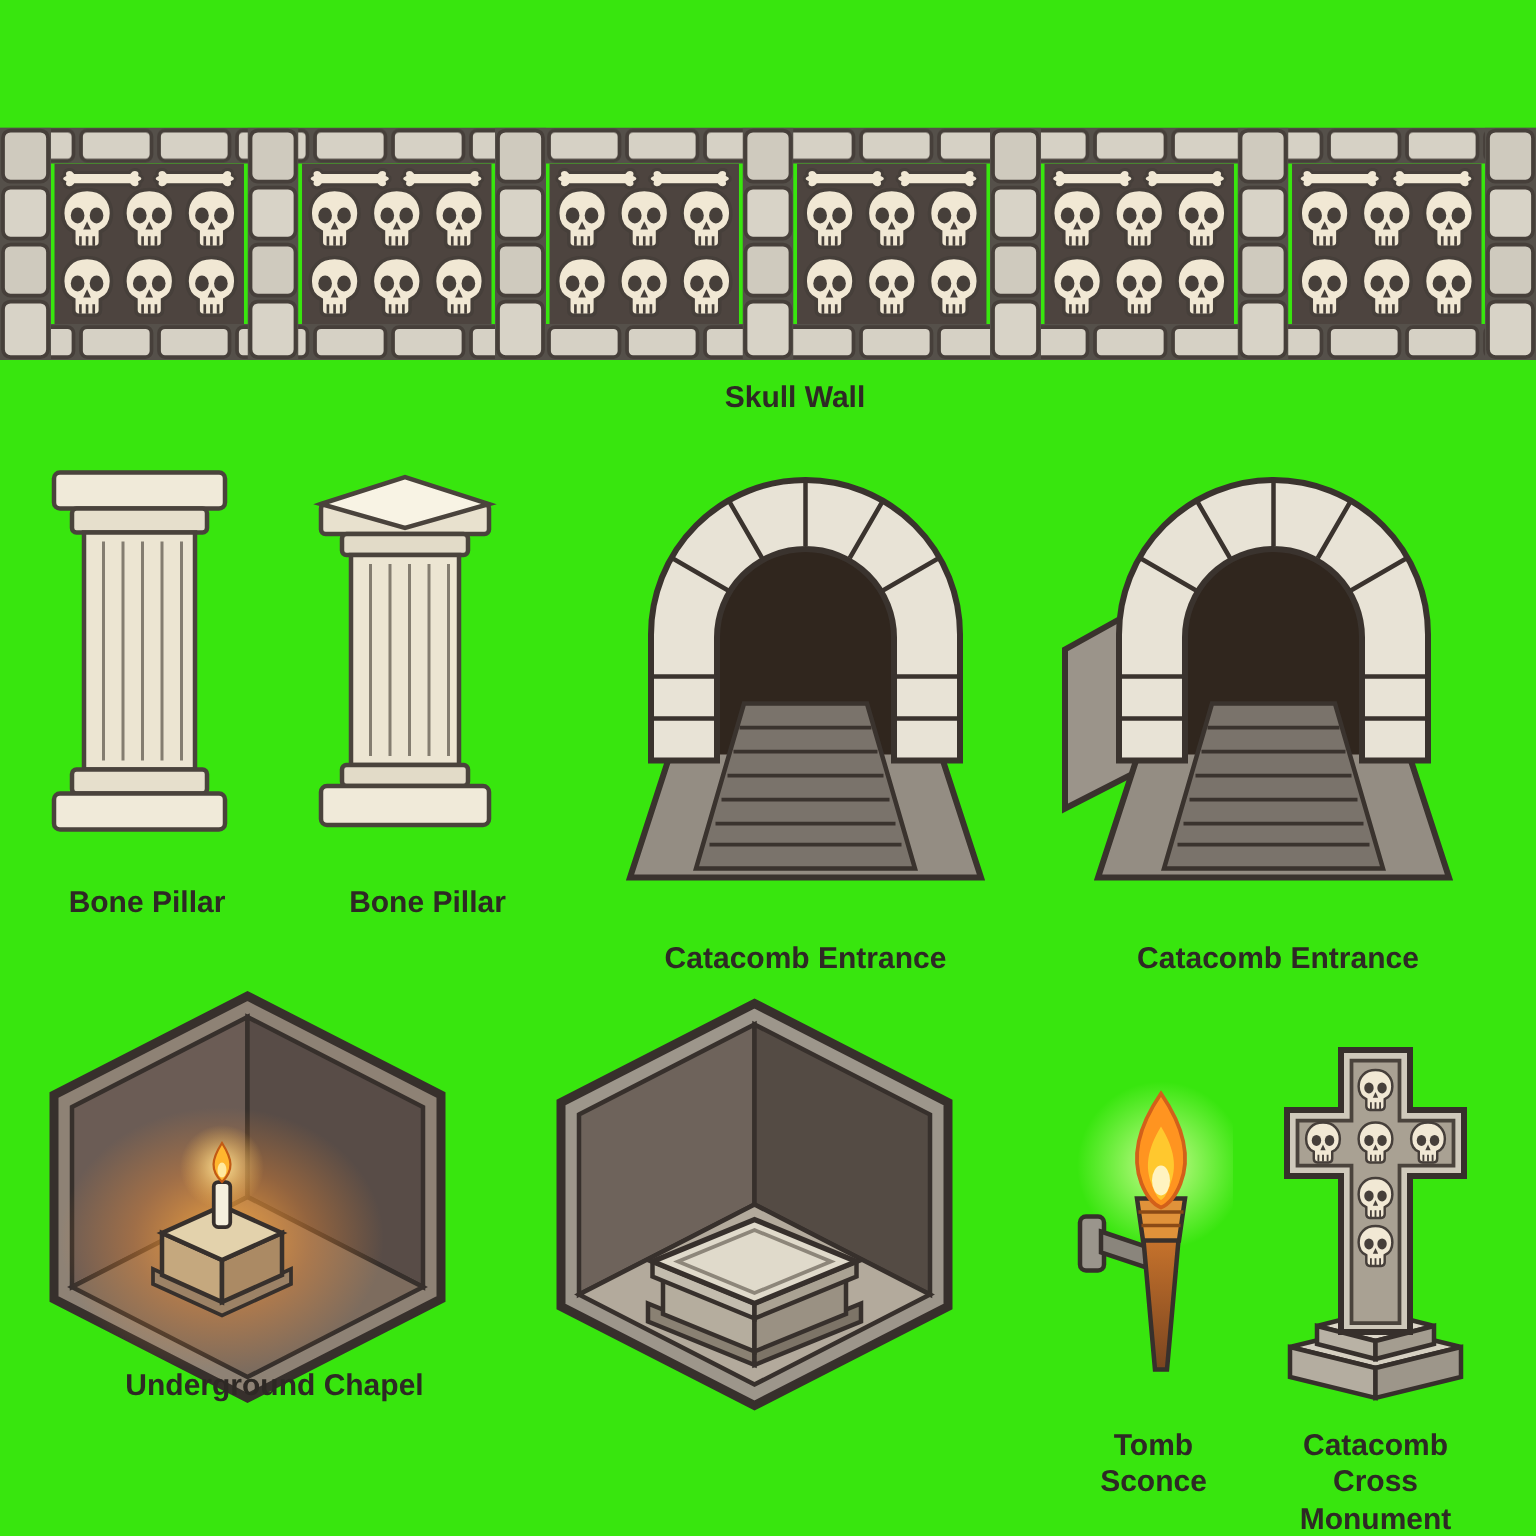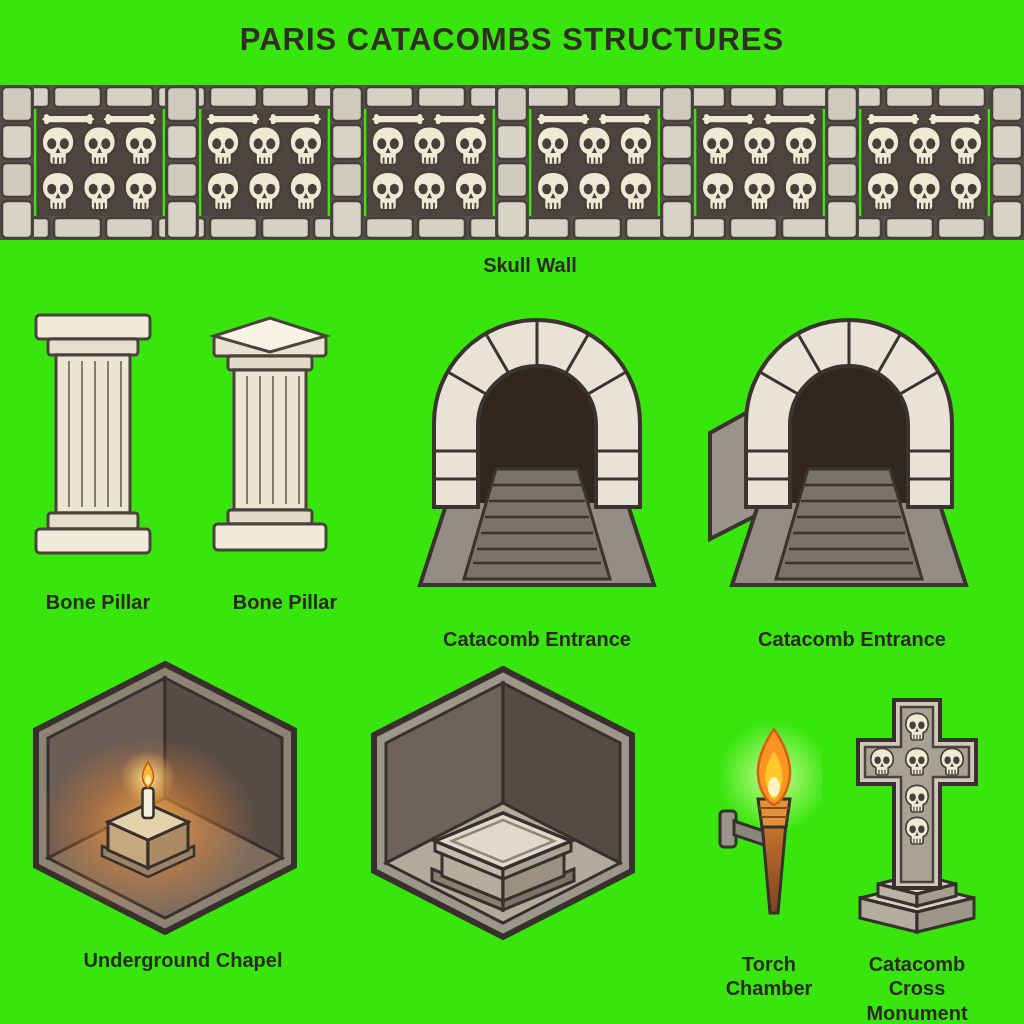--- a/index.html
+++ b/index.html
@@ -15,21 +15,20 @@
   .caption{
     position:absolute;text-align:center;font-size:20px;font-weight:700;
     color:#2e2925;line-height:1.22;
   }
 </style>
 </head>
 <body>
 
 <div class="stage">
 
-  <h1 class="page-title">PARIS CATACOMBS STRUCTURES</h1>
 
   <svg width="0" height="0" style="position:absolute" aria-hidden="true">
     <defs>
       <symbol id="sk" viewBox="0 0 40 44">
         <path d="M20 2 C9.5 2 3.5 9 3.5 18 C3.5 24 6.5 28.5 11 30.5 L11 37.5 Q11 41 14.5 41 L25.5 41 Q29 41 29 37.5 L29 30.5 C33.5 28.5 36.5 24 36.5 18 C36.5 9 30.5 2 20 2 Z" fill="#f1e8d4" stroke="#463f3a" stroke-width="2.4"></path>
         <ellipse cx="13.6" cy="19.5" rx="4.6" ry="5.4" fill="#463f3a"></ellipse>
         <ellipse cx="26.4" cy="19.5" rx="4.6" ry="5.4" fill="#463f3a"></ellipse>
         <path d="M20 23.5 L17.4 29 L22.6 29 Z" fill="#463f3a"></path>
         <path d="M15.5 33.5 V40 M20 33.5 V40 M24.5 33.5 V40" stroke="#463f3a" stroke-width="1.8" fill="none"></path>
       </symbol>
@@ -211,17 +210,17 @@
       <path d="M59,15 H91 V55 H127 V85 H91 V190 H59 V85 H23 V55 H59 Z" fill="#a9a193" stroke="#4a433c" stroke-width="2.5"></path>
       <use href="#sk" x="61" y="20" width="28" height="30"></use>
       <use href="#sk" x="26" y="55" width="28" height="30"></use>
       <use href="#sk" x="61" y="55" width="28" height="30"></use>
       <use href="#sk" x="96" y="55" width="28" height="30"></use>
       <use href="#sk" x="61" y="92" width="28" height="30"></use>
       <use href="#sk" x="61" y="124" width="28" height="30"></use>
     </svg>
   </figure>
 
-  <div class="caption" style="left:63px;top:948px;width:240px">Underground Chapel</div>
-  <div class="caption" style="left:710px;top:952px;width:118px">Torch Chamber</div>
+  <div class="caption" style="left:63px;top:912px;width:240px">Underground Chapel</div>
+  <div class="caption" style="left:710px;top:952px;width:118px">Tomb Sconce</div>
   <div class="caption" style="left:838px;top:952px;width:158px">Catacomb Cross Monument</div>
 
 </div>
 
 </body></html>

